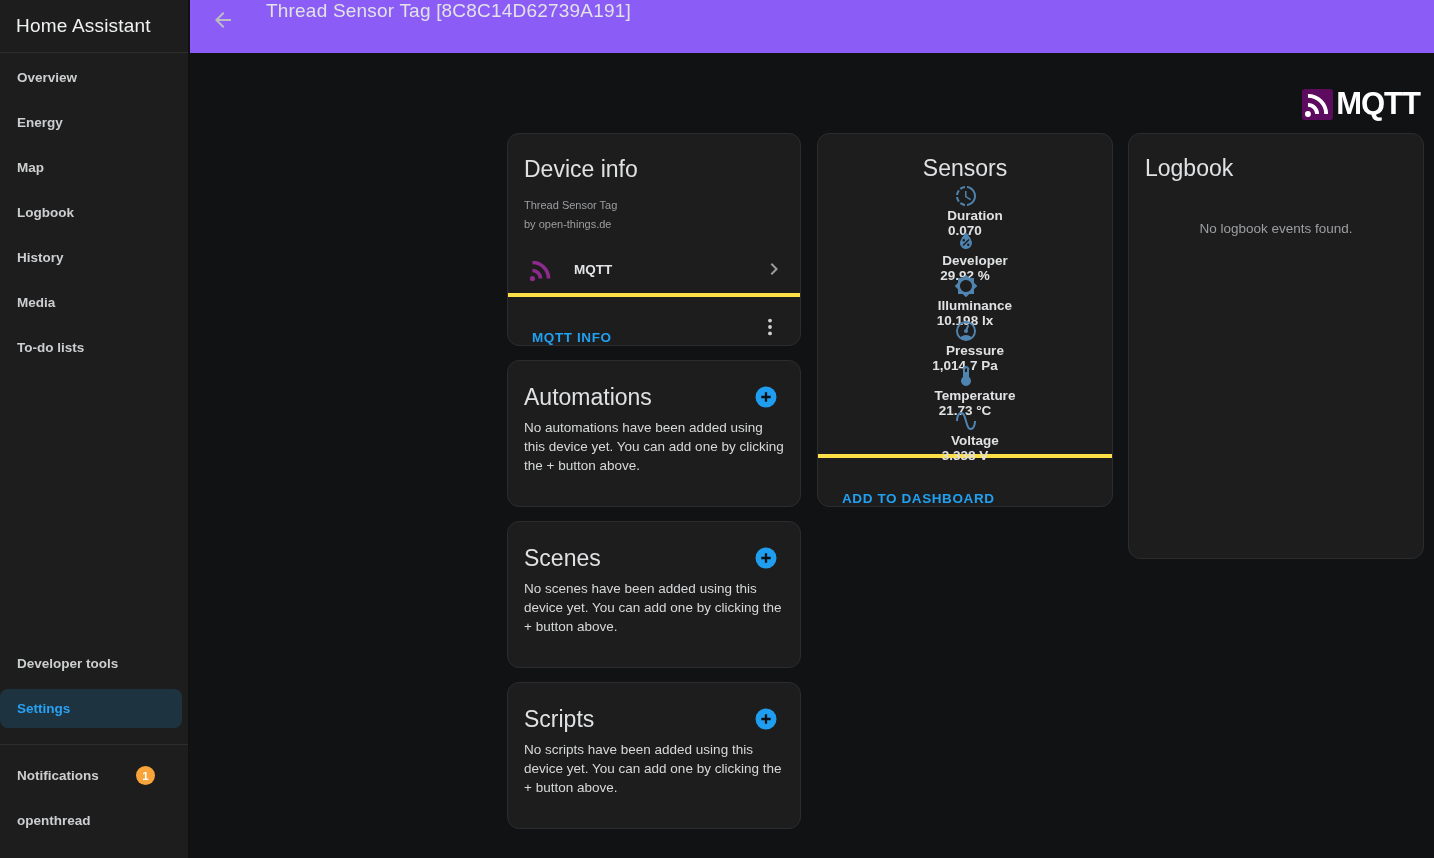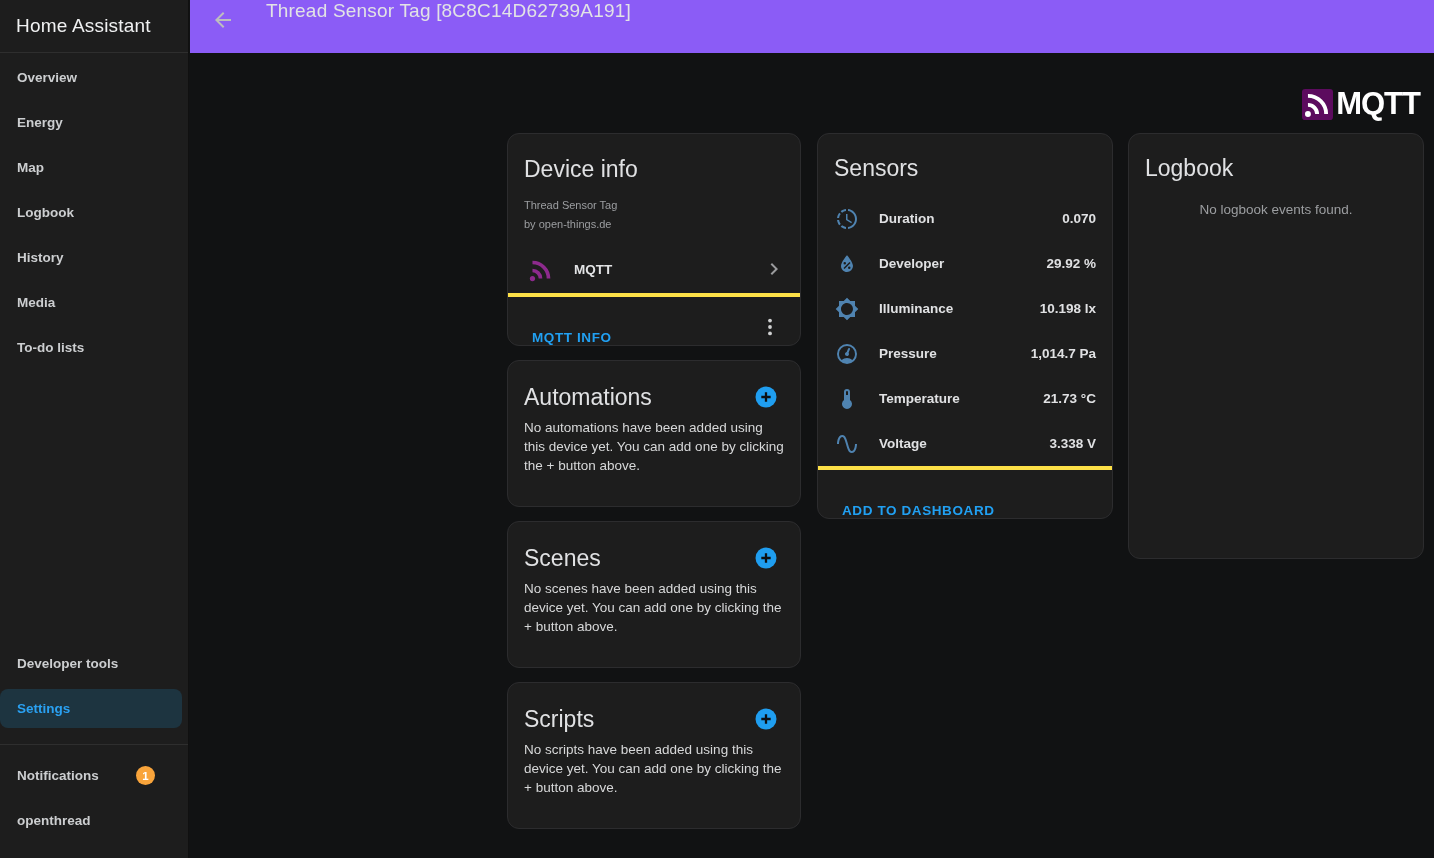--- a/index.html
+++ b/index.html
@@ -63,30 +63,30 @@
 
   
   .empty-card { padding:22px 16px 31px 16px; }
   .empty-card .card-head { margin-bottom:7px; }
   .empty-text { font-size:13.5px; line-height:19px; color:#d7d8d9; }
   .plus-btn { width:24px; height:24px; border:none; background:none; cursor:pointer; padding:0;
               margin-right:6px; }
 
   
   .sensors-card { padding-top:20px; }
-  .sensors-card .card-title { padding:0 16px; margin-bottom:14px; }
-  .sensor-row { height:45px; display:flex; align-items:center; padding:0 16px; cursor:pointer; }
+  .sensors-card .card-title { padding:0 16px; margin-bottom:2px;text-align:center; }
+  .sensor-row { height:45px; display:flex; align-items:center; padding:0 16px; cursor:pointer;flex-direction:column; }
   .sensor-icon { width:24px; height:24px; margin-left:1px; }
   .sensor-icon svg { fill:#4f83b0; }
   .sensor-label { margin-left:20px; font-size:13.5px; font-weight:700; color:#e0e1e3; flex:1; }
   .sensor-value { font-size:13.5px; font-weight:700; color:#e0e1e3; }
 
   
   .logbook-card { height:426px; padding:20px 16px; }
-  .logbook-empty { margin-top:20px; text-align:center; font-size:13.5px; color:#9c9ea1; }
+  .logbook-empty { margin-top:39px; text-align:center; font-size:13.5px; color:#9c9ea1; }
 
   svg { display:block; }
 </style>
 </head>
 <body>
 
 <div class="page">
 
   <aside class="sidebar">
     <div class="sidebar-header">

